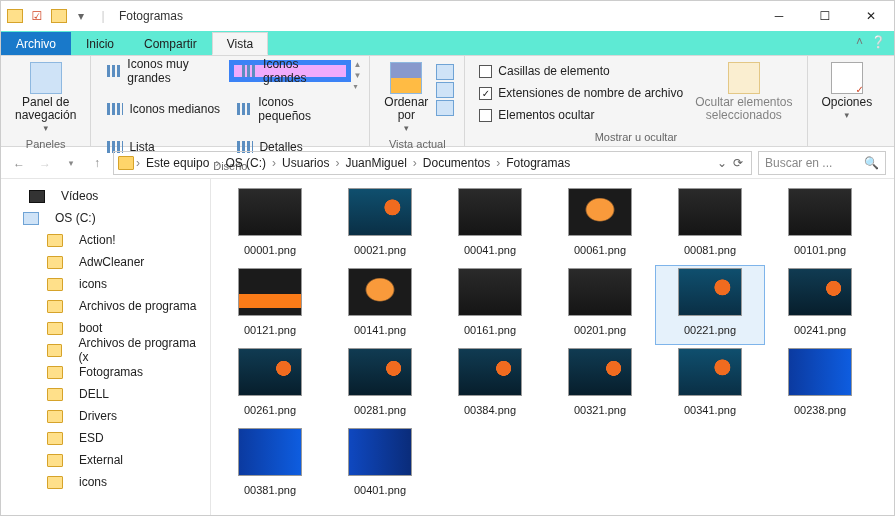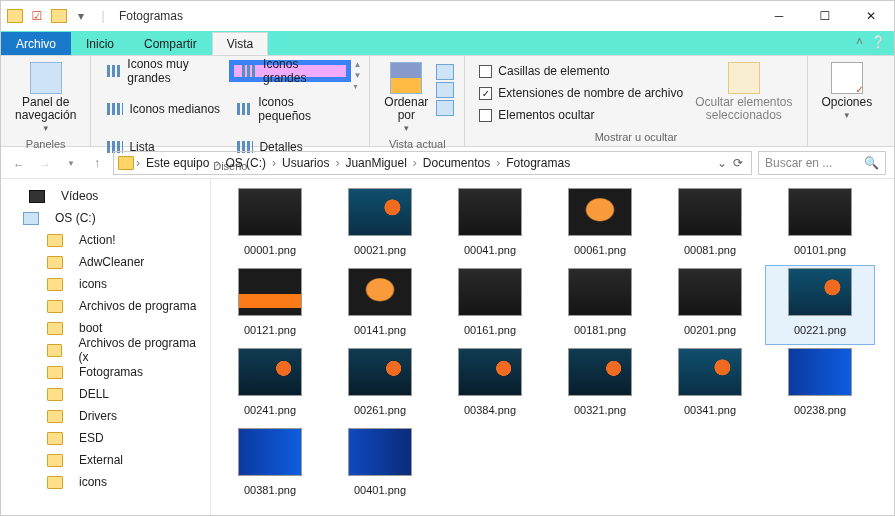--- a/index.html
+++ b/index.html
@@ -330,40 +330,40 @@
       <div class="item">
         <div class="thumb logo"></div>
         <div class="cap">00141.png</div>
       </div>
       <div class="item">
         <div class="thumb dark"></div>
         <div class="cap">00161.png</div>
       </div>
       <div class="item">
         <div class="thumb dark"></div>
-        <div class="cap">00181.png</div>
-      </div>
-      <div class="item">
-        <div class="thumb dark"></div>
         <div class="cap">00201.png</div>
       </div>
       <div class="item selected">
         <div class="thumb desk"></div>
         <div class="cap">00221.png</div>
       </div>
       <div class="item">
         <div class="thumb desk2"></div>
         <div class="cap">00241.png</div>
       </div>
       <div class="item">
         <div class="thumb desk2"></div>
         <div class="cap">00261.png</div>
       </div>
       <div class="item">
         <div class="thumb desk2"></div>
+        <div class="cap">00281.png</div>
+      </div>
+      <div class="item">
+        <div class="thumb desk2"></div>
         <div class="cap">00384.png</div>
       </div>
       <div class="item">
         <div class="thumb desk2"></div>
         <div class="cap">00321.png</div>
       </div>
       <div class="item">
         <div class="thumb desk"></div>
         <div class="cap">00341.png</div>
       </div>

